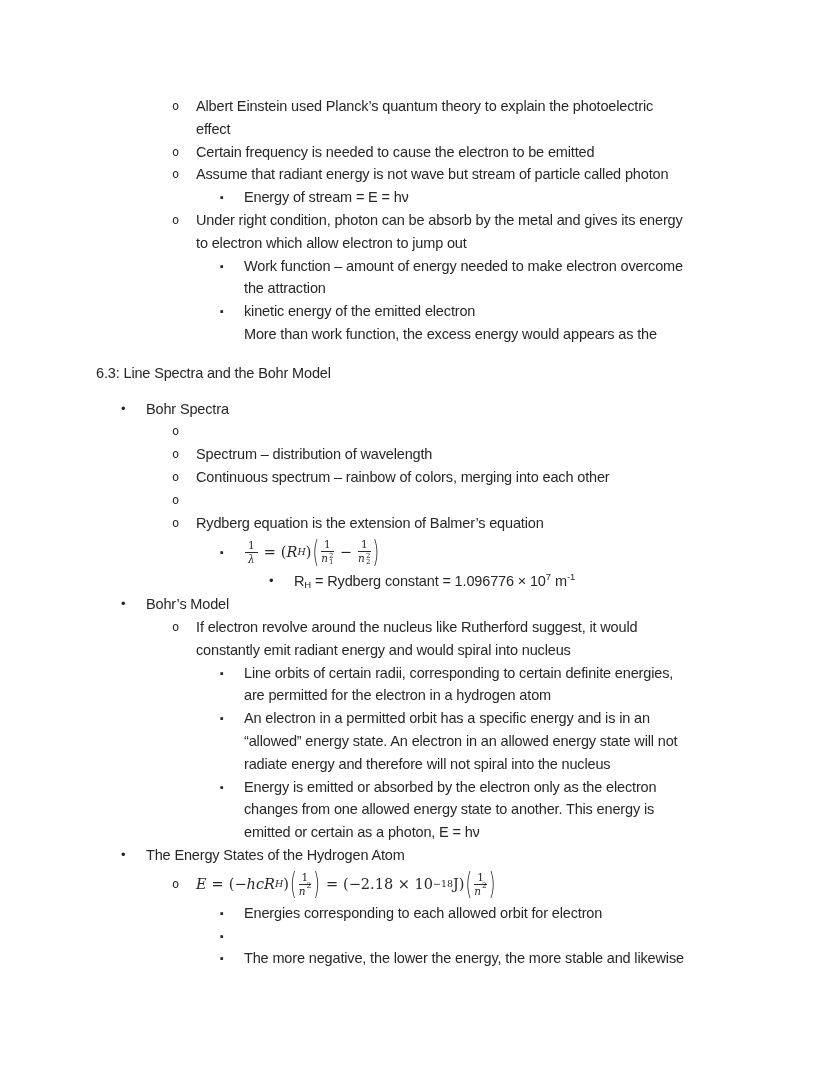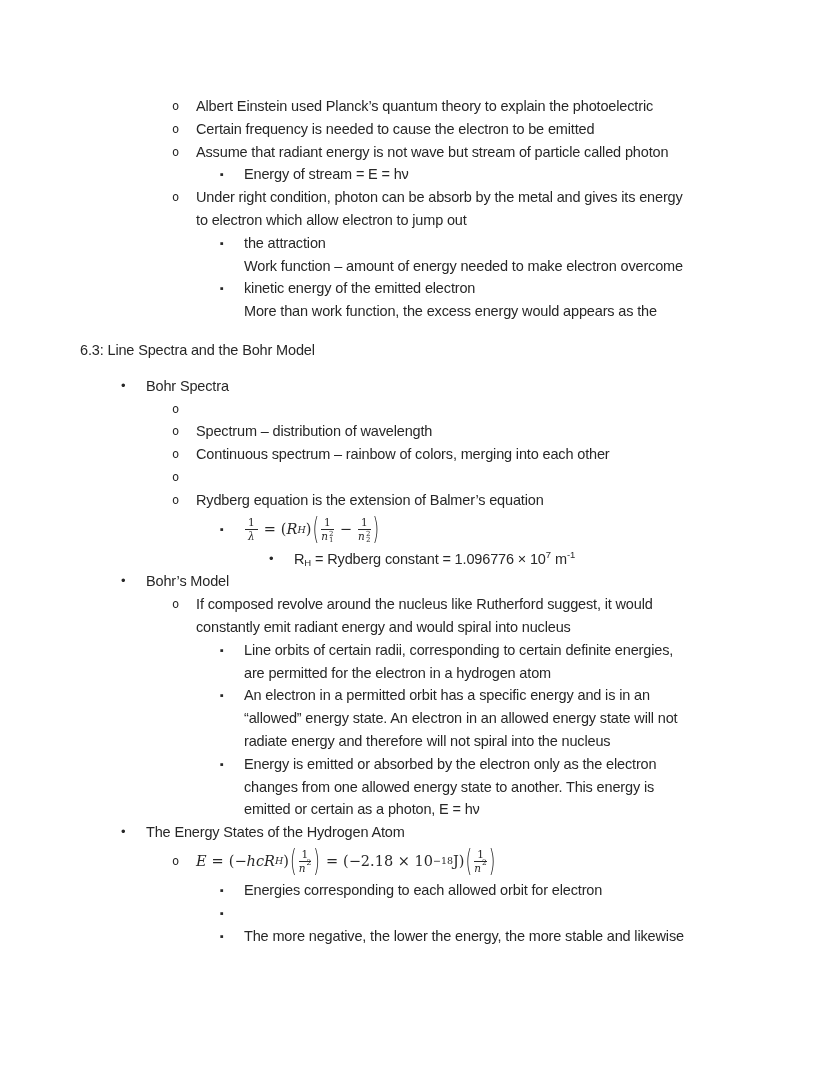--- a/index.html
+++ b/index.html
@@ -14,21 +14,21 @@
   .marker{flex:0 0 auto;}
   .l1{padding-left:121px}.l1 .marker{width:25px}
   .l2{padding-left:172px}.l2 .marker{width:24px}
   .l3{padding-left:220px}.l3 .marker{width:24px}
   .l4{padding-left:269px}.l4 .marker{width:25px}
   .m-disc{font-size:13px;}
   .m-circle{font-family:"DejaVu Sans Mono",monospace;font-size:12px;}
   .m-square{font-size:11px;}
   .text{flex:1 1 auto;}
   .line{display:block;white-space:nowrap;}
-  .heading{padding-left:72px;margin:16px 8px 13px;}
+  .heading{padding-left:96px;margin:16px 0 13px;}
   sub.bsub{font-size:9.5px;letter-spacing:0;line-height:0;vertical-align:-2px;}
   sup.bsup{font-size:9.5px;letter-spacing:0;line-height:0;vertical-align:6px;}
   
   .formula{margin:5px 0;align-items:center;}
   .formula .marker{align-self:center;}
   .math{
     font-family:"DejaVu Serif",serif;font-size:14.5px;letter-spacing:0;
     display:inline-flex;align-items:center;line-height:1;
   }
   .math i{font-style:italic;}
@@ -54,20 +54,21 @@
 </head>
 <body>
 
 <div class="page">
   <div class="content">
 
     <div class="li l2">
       <span class="marker m-circle">o</span>
       <span class="text">
         <span class="line">Albert Einstein used Planck’s quantum theory to explain the photoelectric</span>
+        <span class="line">effect</span>
       </span>
     </div>
 
     <div class="li l2">
       <span class="marker m-circle">o</span>
       <span class="text">
         <span class="line">Certain frequency is needed to cause the electron to be emitted</span>
       </span>
     </div>
 
@@ -89,22 +90,22 @@
       <span class="marker m-circle">o</span>
       <span class="text">
         <span class="line">Under right condition, photon can be absorb by the metal and gives its energy</span>
         <span class="line">to electron which allow electron to jump out</span>
       </span>
     </div>
 
     <div class="li l3">
       <span class="marker m-square">▪</span>
       <span class="text">
+        <span class="line">Work function – amount of energy needed to make electron overcome</span>
         <span class="line">the attraction</span>
-        <span class="line">Work function – amount of energy needed to make electron overcome</span>
       </span>
     </div>
 
     <div class="li l3">
       <span class="marker m-square">▪</span>
       <span class="text">
         <span class="line">kinetic energy of the emitted electron</span>
         <span class="line">More than work function, the excess energy would appears as the</span>
       </span>
     </div>
@@ -197,21 +198,21 @@
     <div class="li l1">
       <span class="marker m-disc">•</span>
       <span class="text">
         <span class="line">Bohr’s Model</span>
       </span>
     </div>
 
     <div class="li l2">
       <span class="marker m-circle">o</span>
       <span class="text">
-        <span class="line">If composed revolve around the nucleus like Rutherford suggest, it would</span>
+        <span class="line">If electron revolve around the nucleus like Rutherford suggest, it would</span>
         <span class="line">constantly emit radiant energy and would spiral into nucleus</span>
       </span>
     </div>
 
     <div class="li l3">
       <span class="marker m-square">▪</span>
       <span class="text">
         <span class="line">Line orbits of certain radii, corresponding to certain definite energies,</span>
         <span class="line">are permitted for the electron in a hydrogen atom</span>
       </span>

